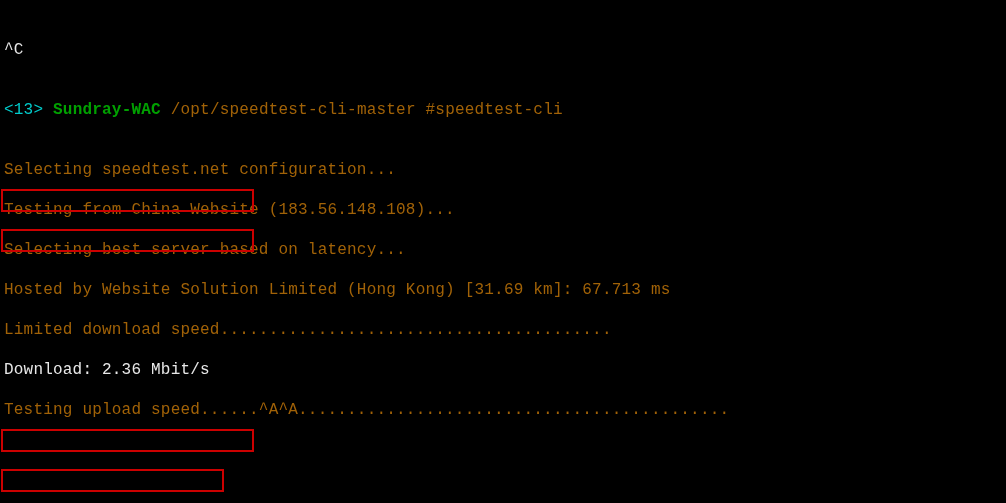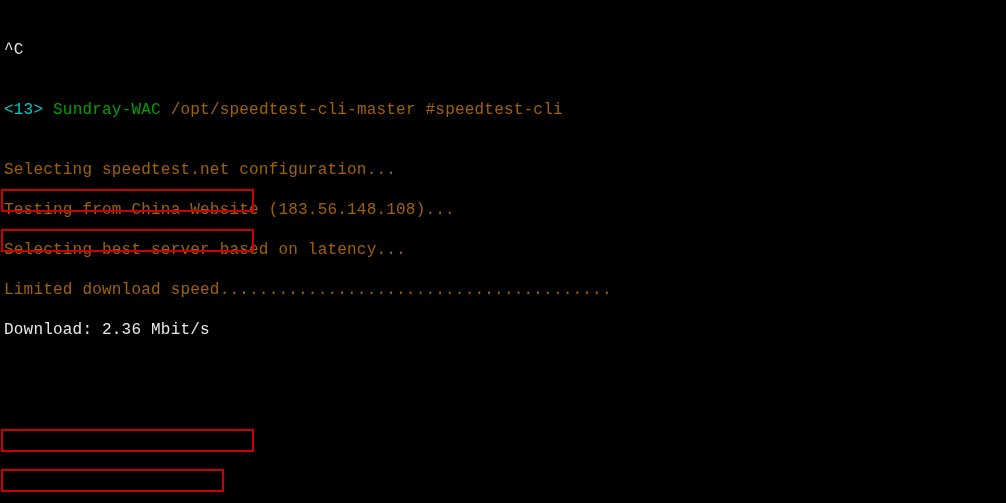--- a/index.html
+++ b/index.html
@@ -15,21 +15,21 @@
     font-size: 16px;
     line-height: 20px;
     color: #d0d0d0;
     white-space: pre;
     padding: 0 4px;
     position: relative;
     letter-spacing: 0.2px;
   }
   .line { display: block; }
   .cyan { color: #00cccc; }
-  .green { color: #00a000; font-weight: normal; }
+  .green { color: #00a000; font-weight: bold; }
   .white { color: #e8e8e8; }
   .gray { color: #a16207; }
   .redbox {
     position: absolute;
     border: 2px solid #cc0000;
     box-sizing: border-box;
     pointer-events: none;
   }
 </style>
 </head>
@@ -37,22 +37,24 @@
 
 <div class="terminal">
 
 <span class="line white"><span>^C</span></span>
 
 <span class="line"><span class="cyan">&lt;</span><span class="cyan">13</span><span class="cyan">&gt;</span> <span class="green">Sundray-WAC</span><span class="gray"> /opt/speedtest-cli-master #</span><span class="gray">speedtest-cli</span></span>
 
 <span class="line gray">Selecting speedtest.net configuration...</span>
 <span class="line gray">Testing from China Website (183.56.148.108)...</span>
 <span class="line gray">Selecting best server based on latency...</span>
+<span class="line gray">Hosted by Website Solution Limited (Hong Kong) [31.69 km]: 67.713 ms</span>
 <span class="line gray">Limited download speed........................................</span>
 <span class="line white">Download: 2.36 Mbit/s</span>
+<span class="line gray">Testing upload speed......^A^A............................................</span>
 
 
 
 
 
 
 
 
 
 

